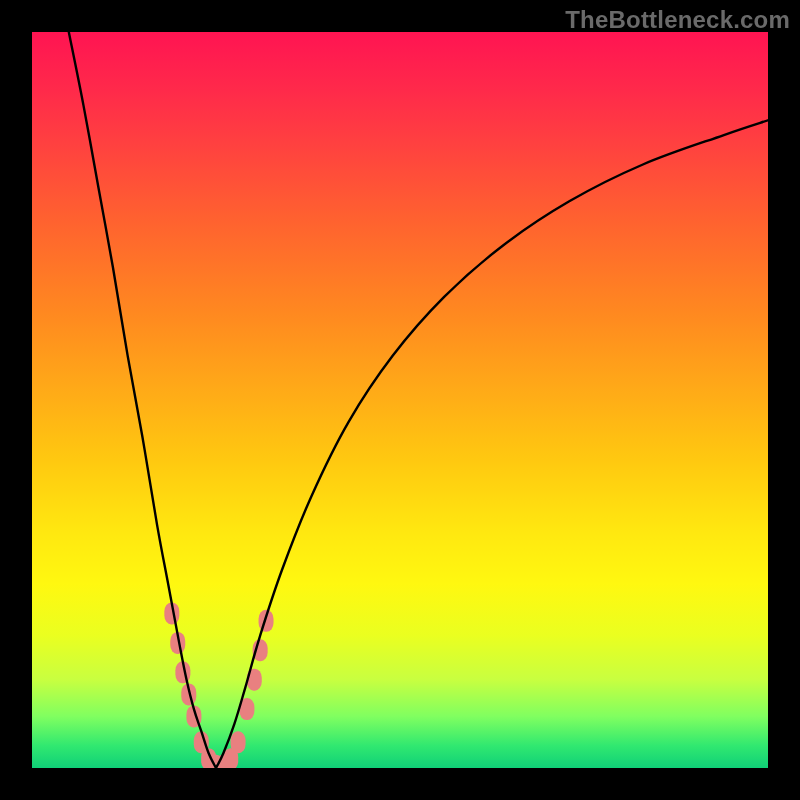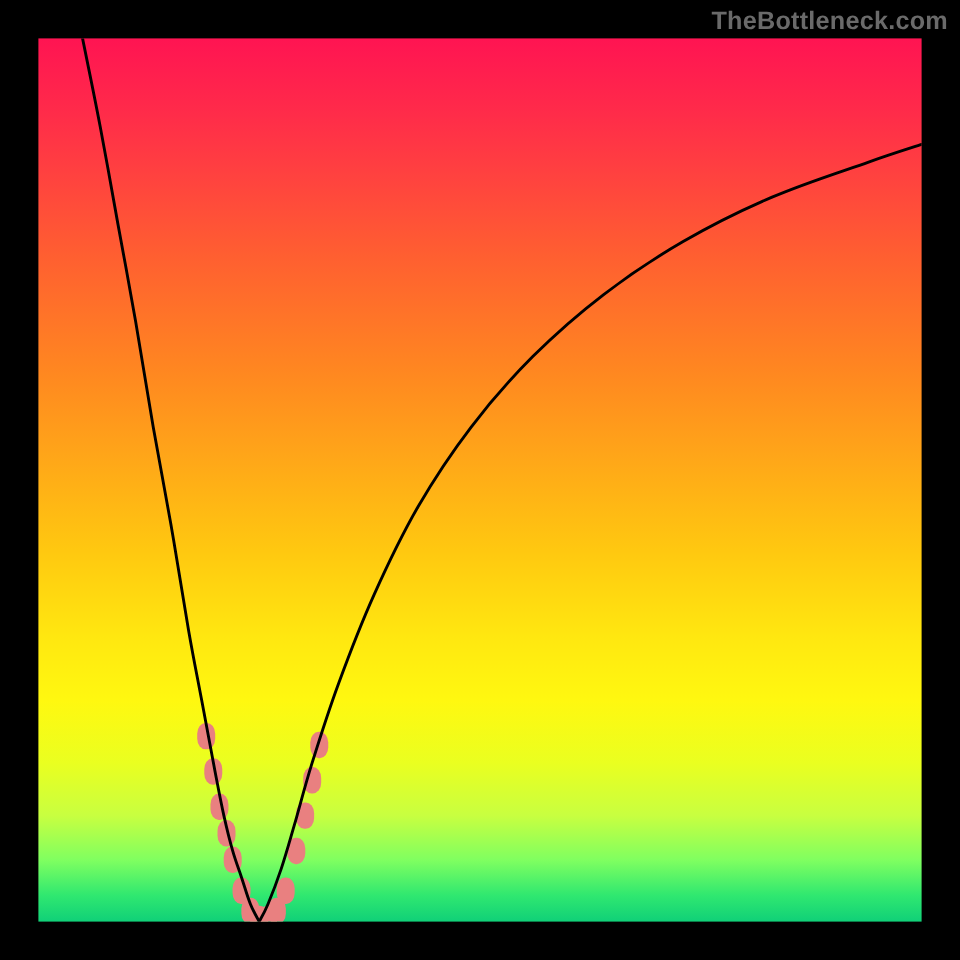--- a/index.html
+++ b/index.html
@@ -41,21 +41,21 @@
       #80ff60 93%,
       #30e870 97%,
       #10d078 100%
     );
   }
   .watermark {
     position: absolute;
     top: 6px;
     right: 10px;
     font-family: Arial, Helvetica, sans-serif;
-    font-size: 21px;
+    font-size: 24px;
     font-weight: 600;
     color: #6a6a6a;
     letter-spacing: 0.2px;
   }
   svg.curve-layer {
     position: absolute;
     top: 32px;
     left: 32px;
     width: 736px;
     height: 736px;

